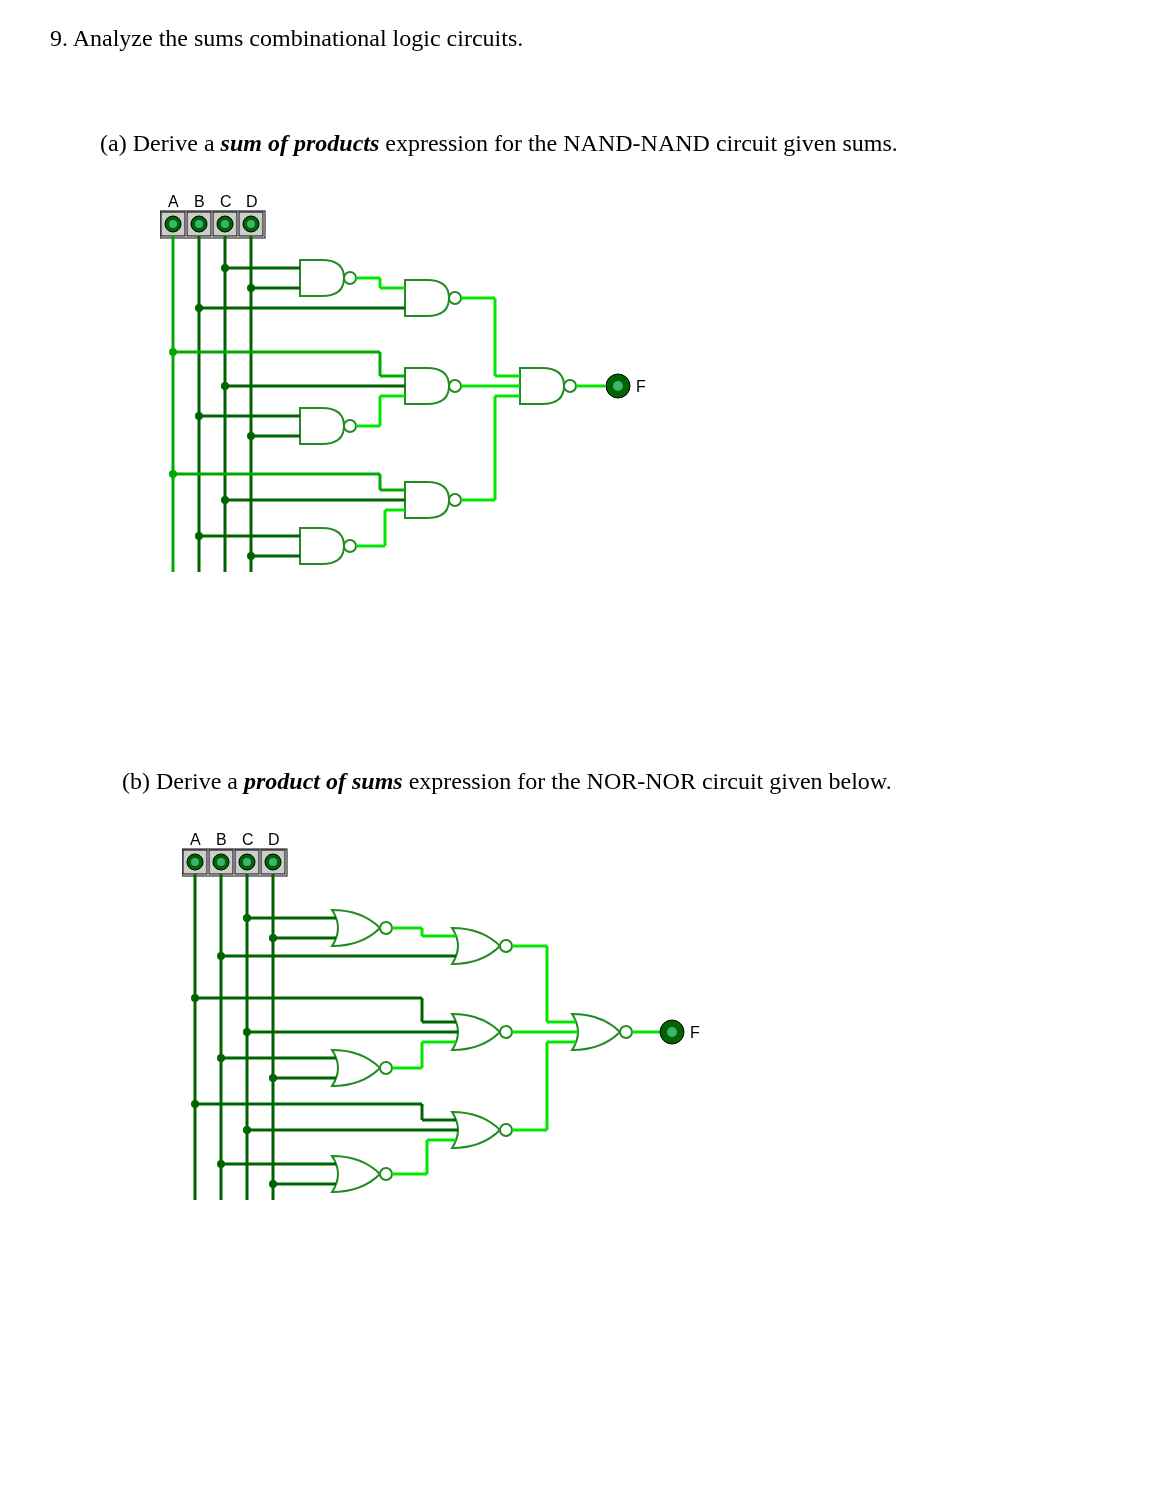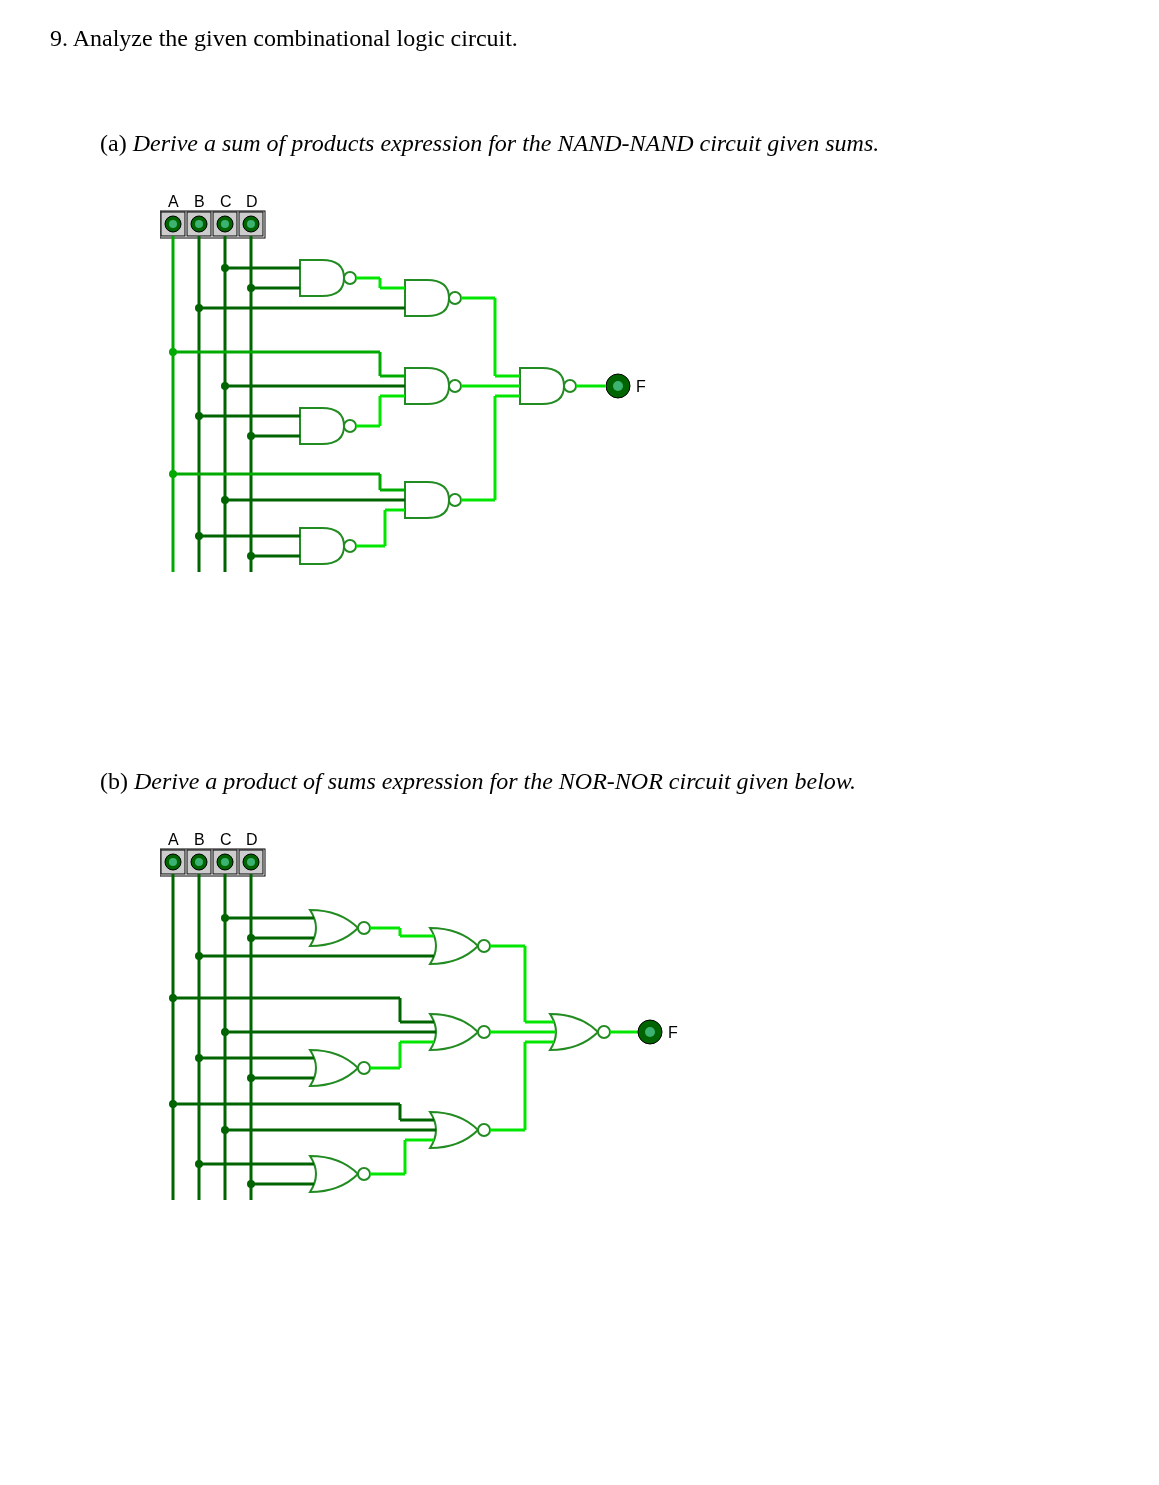--- a/index.html
+++ b/index.html
@@ -21,47 +21,47 @@
     }
     .question-text {
       display: inline;
     }
     .part-container {
       margin-top: 78px;
       margin-left: 50px;
     }
     .part-b-container {
       margin-top: 170px;
-      margin-left: 50px;
+      margin-left: 72px;
     }
     .part-label {
       display: inline;
     }
     .part-text {
       display: inline;
-      font-style: italic;
     }
     .italic {
       font-style: italic;
+      font-weight: bold;
     }
     .circuit-container {
       margin-top: 35px;
       margin-left: 60px;
     }
     .circuit-container-b {
       margin-top: 35px;
       margin-left: 60px;
     }
   </style>
 </head>
 <body>
 
 <div>
   <span class="question-number">9.</span>
-  <span class="question-text"> Analyze the given combinational logic circuit.</span>
+  <span class="question-text"> Analyze the sums combinational logic circuits.</span>
 </div>
 
 <div class="part-container">
   <span class="part-label">(a)</span>
   <span class="part-text">  Derive a </span><span class="italic part-text">sum of products</span><span class="part-text"> expression for the NAND-NAND circuit given sums.</span>
 
   <div class="circuit-container">
     <svg width="520" height="400" viewBox="0 0 520 400">
       <defs>
         <g id="nand-gate">

